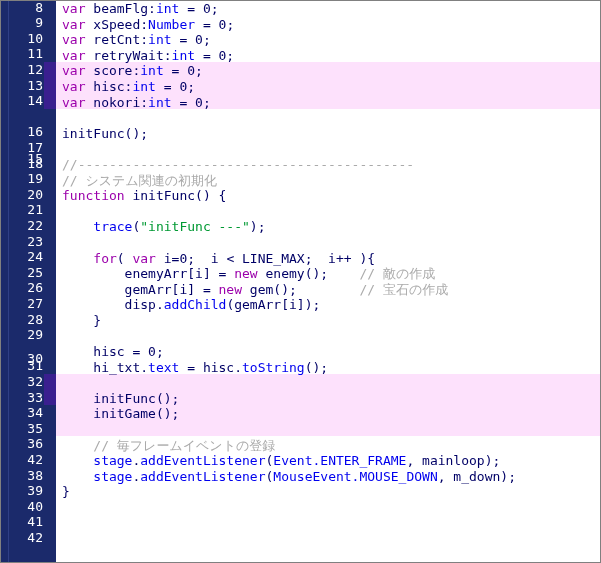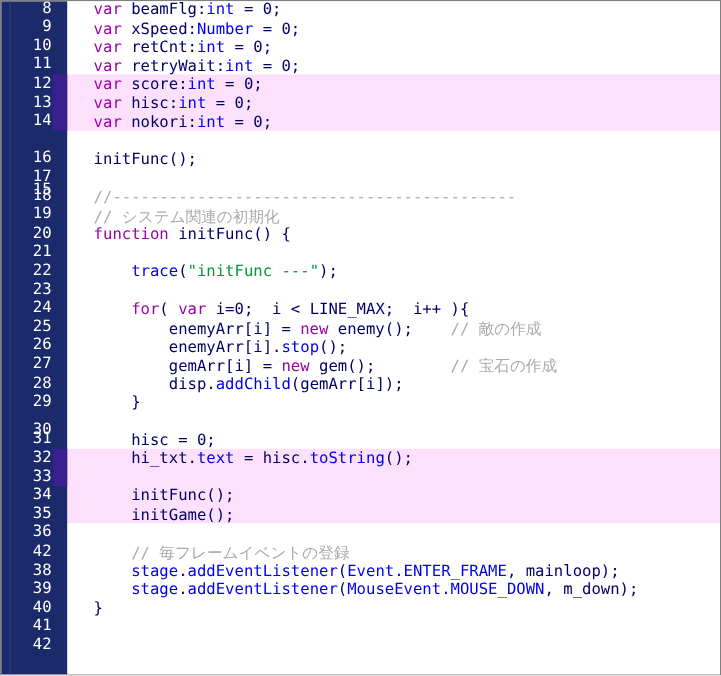--- a/index.html
+++ b/index.html
@@ -81,21 +81,20 @@
     z-index: 2;
   }
   .code-line {
     height: 15.6px;
     line-height: 15.6px;
     white-space: pre;
     padding-left: 6px;
     color: #000066;
     font-family: "DejaVu Sans Mono", "Liberation Mono", monospace;
     font-size: 13px;
-    margin-left: 16px;
   }
   .tok-kw   { color: #9b00ab; }
   .tok-type { color: #0000ee; }
   .tok-fn   { color: #0000ee; }
   .tok-str  { color: #009933; }
   .tok-cmt  { color: #aaaaaa; }
   .tok-plain{ color: #000066; }
   .tok-jp   { color: #aaaaaa; font-family: Liberation Serif, serif; }
 </style>
 </head>
@@ -120,21 +119,20 @@
         <div class="code-line"><span class="tok-plain">initFunc();</span></div>
         <div class="code-line">&nbsp;</div>
         <div class="code-line"><span class="tok-cmt">//-------------------------------------------</span></div>
         <div class="code-line"><span class="tok-cmt">// </span><span class="tok-jp">システム関連の初期化</span></div>
         <div class="code-line"><span class="tok-kw">function</span><span class="tok-plain"> initFunc() {</span></div>
         <div class="code-line">&nbsp;</div>
         <div class="code-line"><span class="tok-plain">    </span><span class="tok-fn">trace</span><span class="tok-plain">(</span><span class="tok-str">"initFunc ---"</span><span class="tok-plain">);</span></div>
         <div class="code-line">&nbsp;</div>
         <div class="code-line"><span class="tok-plain">    </span><span class="tok-kw">for</span><span class="tok-plain">( </span><span class="tok-kw">var</span><span class="tok-plain"> i=0;  i &lt; LINE_MAX;  i++ ){</span></div>
         <div class="code-line"><span class="tok-plain">        enemyArr[i] = </span><span class="tok-kw">new</span><span class="tok-plain"> enemy();    </span><span class="tok-cmt">// </span><span class="tok-jp">敵の作成</span></div>
-        <div class="code-line"><span class="tok-plain">        enemyArr[i].</span><span class="tok-fn">stop</span><span class="tok-plain">();</span></div>
         <div class="code-line"><span class="tok-plain">        gemArr[i] = </span><span class="tok-kw">new</span><span class="tok-plain"> gem();        </span><span class="tok-cmt">// </span><span class="tok-jp">宝石の作成</span></div>
         <div class="code-line"><span class="tok-plain">        disp.</span><span class="tok-fn">addChild</span><span class="tok-plain">(gemArr[i]);</span></div>
         <div class="code-line"><span class="tok-plain">    }</span></div>
         <div class="code-line">&nbsp;</div>
         <div class="code-line"><span class="tok-plain">    hisc = 0;</span></div>
         <div class="code-line"><span class="tok-plain">    hi_txt.</span><span class="tok-fn">text</span><span class="tok-plain"> = hisc.</span><span class="tok-fn">toString</span><span class="tok-plain">();</span></div>
         <div class="code-line">&nbsp;</div>
         <div class="code-line"><span class="tok-plain">    initFunc();</span></div>
         <div class="code-line"><span class="tok-plain">    initGame();</span></div>
         <div class="code-line">&nbsp;</div>

